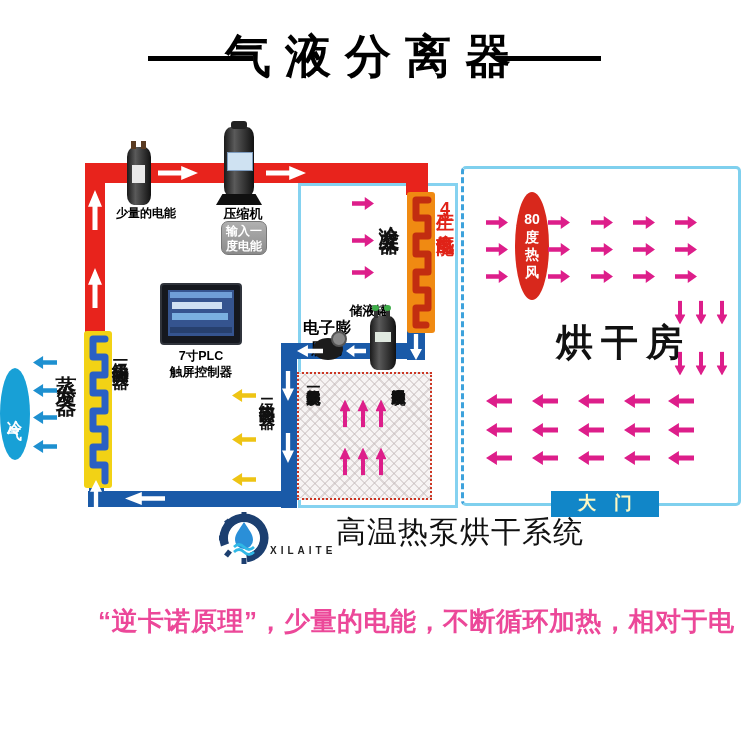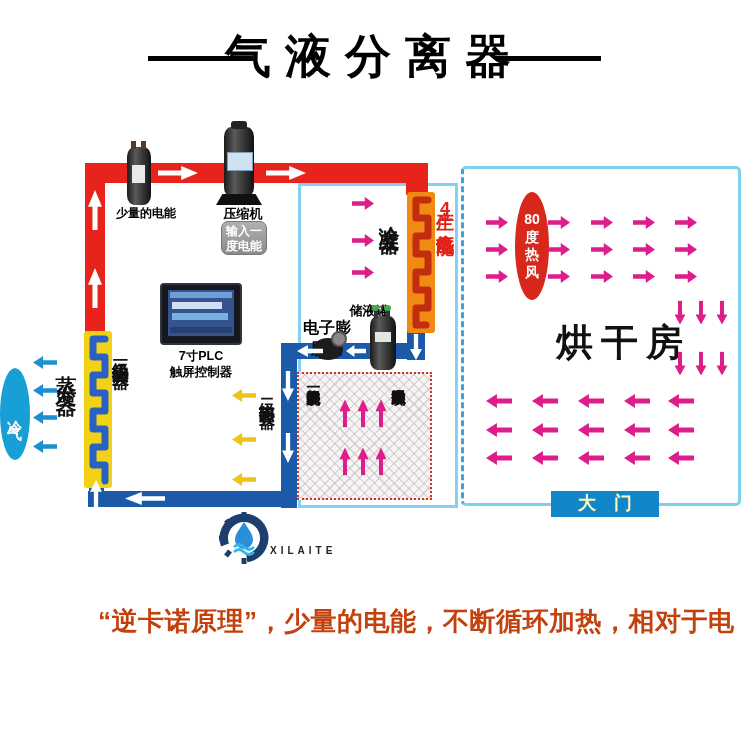--- a/index.html
+++ b/index.html
@@ -37,21 +37,21 @@
         justify-content:center;color:#fff;font-weight:700;}
   .door{left:551px;top:491px;width:108px;height:26px;background:#1186c8;color:#fef9c3;font-weight:700;
         font-size:18px;display:flex;align-items:flex-start;justify-content:center;z-index:8;}
   .plc{left:160px;top:283px;width:82px;height:62px;background:#15181f;border:2px solid #30343c;
        border-radius:4px;box-sizing:border-box;}
   .plc .scr{position:absolute;left:6px;top:5px;width:66px;height:46px;background:#35548f;overflow:hidden;}
   .plc .r1{position:absolute;left:2px;top:2px;width:62px;height:6px;background:#6f9ed6;}
   .plc .r2{position:absolute;left:4px;top:12px;width:50px;height:7px;background:#cfe0f2;}
   .plc .r3{position:absolute;left:4px;top:23px;width:56px;height:7px;background:#7ab0e0;}
   .plc .r4{position:absolute;left:2px;top:37px;width:62px;height:6px;background:#27406e;}
-  .caption{font-weight:700;color:#c2410c;font-size:26px;letter-spacing:0.5px;white-space:nowrap;}
+  .caption{font-weight:700;color:#ec4899;font-size:26px;letter-spacing:0.5px;white-space:nowrap;}
   .brandcn{left:268px;top:516px;font-size:26px;font-weight:800;letter-spacing:1px;}
   .branden{left:270px;top:545px;font-size:10px;font-weight:700;letter-spacing:4px;color:#222;text-align:center;}
   .product{left:336px;top:512px;font-family:"DejaVu Serif",serif;font-size:30px;color:#111;letter-spacing:1px;}
 </style>
 </head>
 <body>
 
 <div id="stage">
 
   <div class="abs titleline" style="left:148px;width:105px;"></div>
@@ -156,20 +156,21 @@
       <line x1="1" y1="27" x2="7" y2="27"></line>
         <line x1="8" y1="45" x2="12" y2="40"></line>
       <line x1="26" y1="47" x2="26" y2="53"></line>
     </g>
     <circle cx="26" cy="27" r="16" fill="#fff"></circle>
     <path d="M26 11 C21 19 17 23 17 29 a9 9 0 0 0 18 0 C35 23 31 19 26 11 Z" fill="#2a8fd8"></path>
     <path d="M16 36 q5 -5 10 0 t10 0" fill="none" stroke="#30b8e6" stroke-width="2.6"></path>
     <path d="M16 41 q5 -5 10 0 t10 0" fill="none" stroke="#30b8e6" stroke-width="2.6"></path>
   </svg>
   <div class="abs branden">XILAITE</div>
+  <div class="abs product">高温热泵烘干系统</div>
 
   <div class="abs caption" style="left:98px;top:604px;">“逆卡诺原理”，少量的电能，不断循环加热，相对于电</div>
 
 <i class="aw" style="left: 158px; top: 166px; width: 40px; height: 14px; background: rgb(255, 255, 255); transform: rotate(0deg); z-index: 7;"></i>
     <i class="aw" style="left: 266px; top: 166px; width: 40px; height: 14px; background: rgb(255, 255, 255); transform: rotate(0deg); z-index: 7;"></i>
     <i class="aw" style="left: 75px; top: 203px; width: 40px; height: 14px; background: rgb(255, 255, 255); transform: rotate(-90deg); z-index: 7;"></i>
     <i class="aw" style="left: 75px; top: 281px; width: 40px; height: 14px; background: rgb(255, 255, 255); transform: rotate(-90deg); z-index: 7;"></i>
     <i class="aw" style="left: 403px; top: 341px; width: 26px; height: 12px; background: rgb(255, 255, 255); transform: rotate(90deg); z-index: 7;"></i>
     <i class="aw" style="left: 297px; top: 345px; width: 26px; height: 12px; background: rgb(255, 255, 255); transform: rotate(180deg); z-index: 7;"></i>
     <i class="aw" style="left: 346px; top: 345px; width: 20px; height: 12px; background: rgb(255, 255, 255); transform: rotate(180deg); z-index: 7;"></i>

